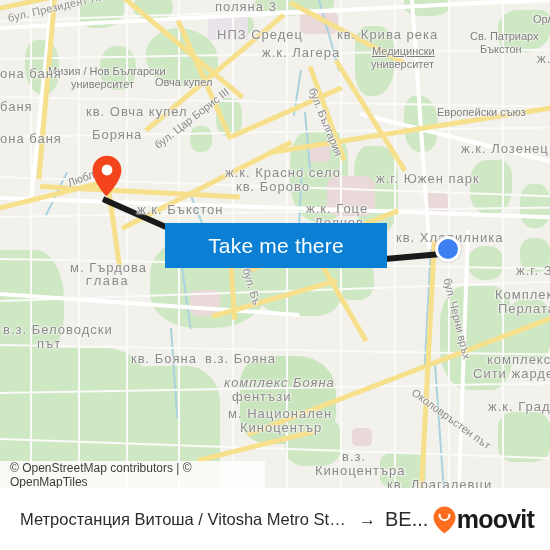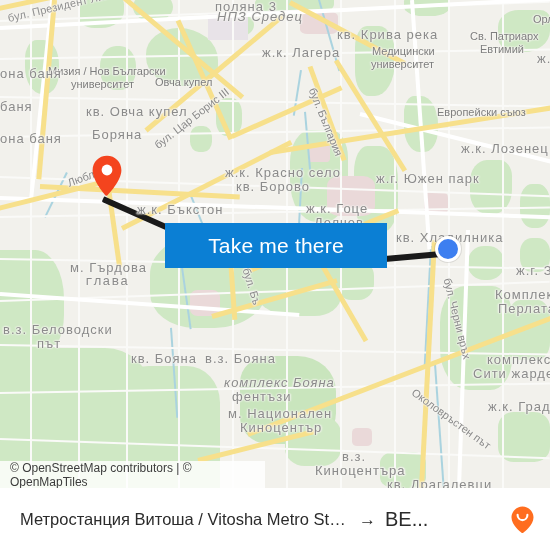--- a/index.html
+++ b/index.html
@@ -219,27 +219,27 @@
     <div class="road hwy" style="left:198px;top:458px;width:120px;height:5px;transform:rotate(-14deg);"></div>
     <div class="road hwy" style="left:432px;top:240px;width:5px;height:250px;transform:rotate(3deg);transform-origin:50% 0;"></div>
 
     <div class="route" style="left:103px;top:196px;width:72px;height:6px;transform:rotate(24deg);"></div>
     <div class="route" style="left:168px;top:225px;width:24px;height:6px;transform:rotate(10deg);"></div>
     <div class="route" style="left:384px;top:256px;width:64px;height:6px;transform:rotate(-5deg);"></div>
 
     <div id="label-layer">
         <div class="lbl nb" style="left: 8px; top: 12px; transform: rotate(-13deg); transform-origin: 0px 50%;">бул. Президент Линкълн</div>
         <div class="lbl nb2" style="left: 215px; top: 0px;">поляна 3</div>
-        <div class="lbl nb2" style="left: 217px; top: 10px; font-style: italic;">НПЗ Средец</div>
+        <div class="lbl nb2" style="left: 217px; top: 28px;">НПЗ Средец</div>
         <div class="lbl nb2" style="left: 337px; top: 28px;">кв. Крива река</div>
         <div class="lbl poi" style="left: 470px; top: 30px;">Св. Патриарх</div>
-        <div class="lbl poi" style="left: 480px; top: 43px;">Евтимий</div>
+        <div class="lbl poi" style="left: 480px; top: 43px;">Бъкстон</div>
         <div class="lbl poi" style="left: 533px; top: 13px;">Орл</div>
         <div class="lbl nb2" style="left: 262px; top: 46px;">ж.к. Лагера</div>
-        <div class="lbl poi" style="left: 372px; top: 45px;">Медицински</div>
+        <div class="lbl poi" style="left: 372px; top: 45px; text-decoration: underline;">Медицински</div>
         <div class="lbl poi" style="left: 371px; top: 58px;">университет</div>
         <div class="lbl poi" style="left: 48px; top: 65px;">Мизия / Нов Български</div>
         <div class="lbl poi" style="left: 71px; top: 78px;">университет</div>
         <div class="lbl nb2" style="left: 0px; top: 67px;">она баня</div>
         <div class="lbl poi" style="left: 155px; top: 76px;">Овча купел</div>
         <div class="lbl nb2" style="left: 537px; top: 52px;">ж.к.</div>
         <div class="lbl nb2" style="left: 0px; top: 100px;">баня</div>
         <div class="lbl nb2" style="left: 86px; top: 105px;">кв. Овча купел</div>
         <div class="lbl road-lbl" style="left: 312px; top: 82px; transform: rotate(68deg); transform-origin: 0px 50%;">бул. България</div>
         <div class="lbl poi" style="left: 437px; top: 106px;">Европейски съюз</div>
@@ -298,16 +298,17 @@
 
   <div id="footer">
     <span id="route-from">Метростанция Витоша / Vitosha Metro Sta...</span>
     <span id="route-arrow">→</span>
     <span id="route-to">BE...</span>
     <div id="brand">
       <svg id="brand-mark" viewBox="0 0 23 27" xmlns="http://www.w3.org/2000/svg">
         <path d="M11.5 0.6C5.4.6.5 5.5.5 11.6c0 7.6 9.3 14.6 10.3 15.3.4.3.9.3 1.3 0 1-.7 10.4-7.7 10.4-15.3 0-6.1-4.9-11-11-11z" fill="#ff6d1f"></path>
         <path d="M6.6 8.9c0 3 2.2 5.2 4.9 5.2s4.9-2.2 4.9-5.2" fill="none" stroke="#ffffff" stroke-width="2.1" stroke-linecap="round"></path>
       </svg>
+      <span id="brand-text">moovit</span>
     </div>
   </div>
 
 </div>
 
 </body></html>

